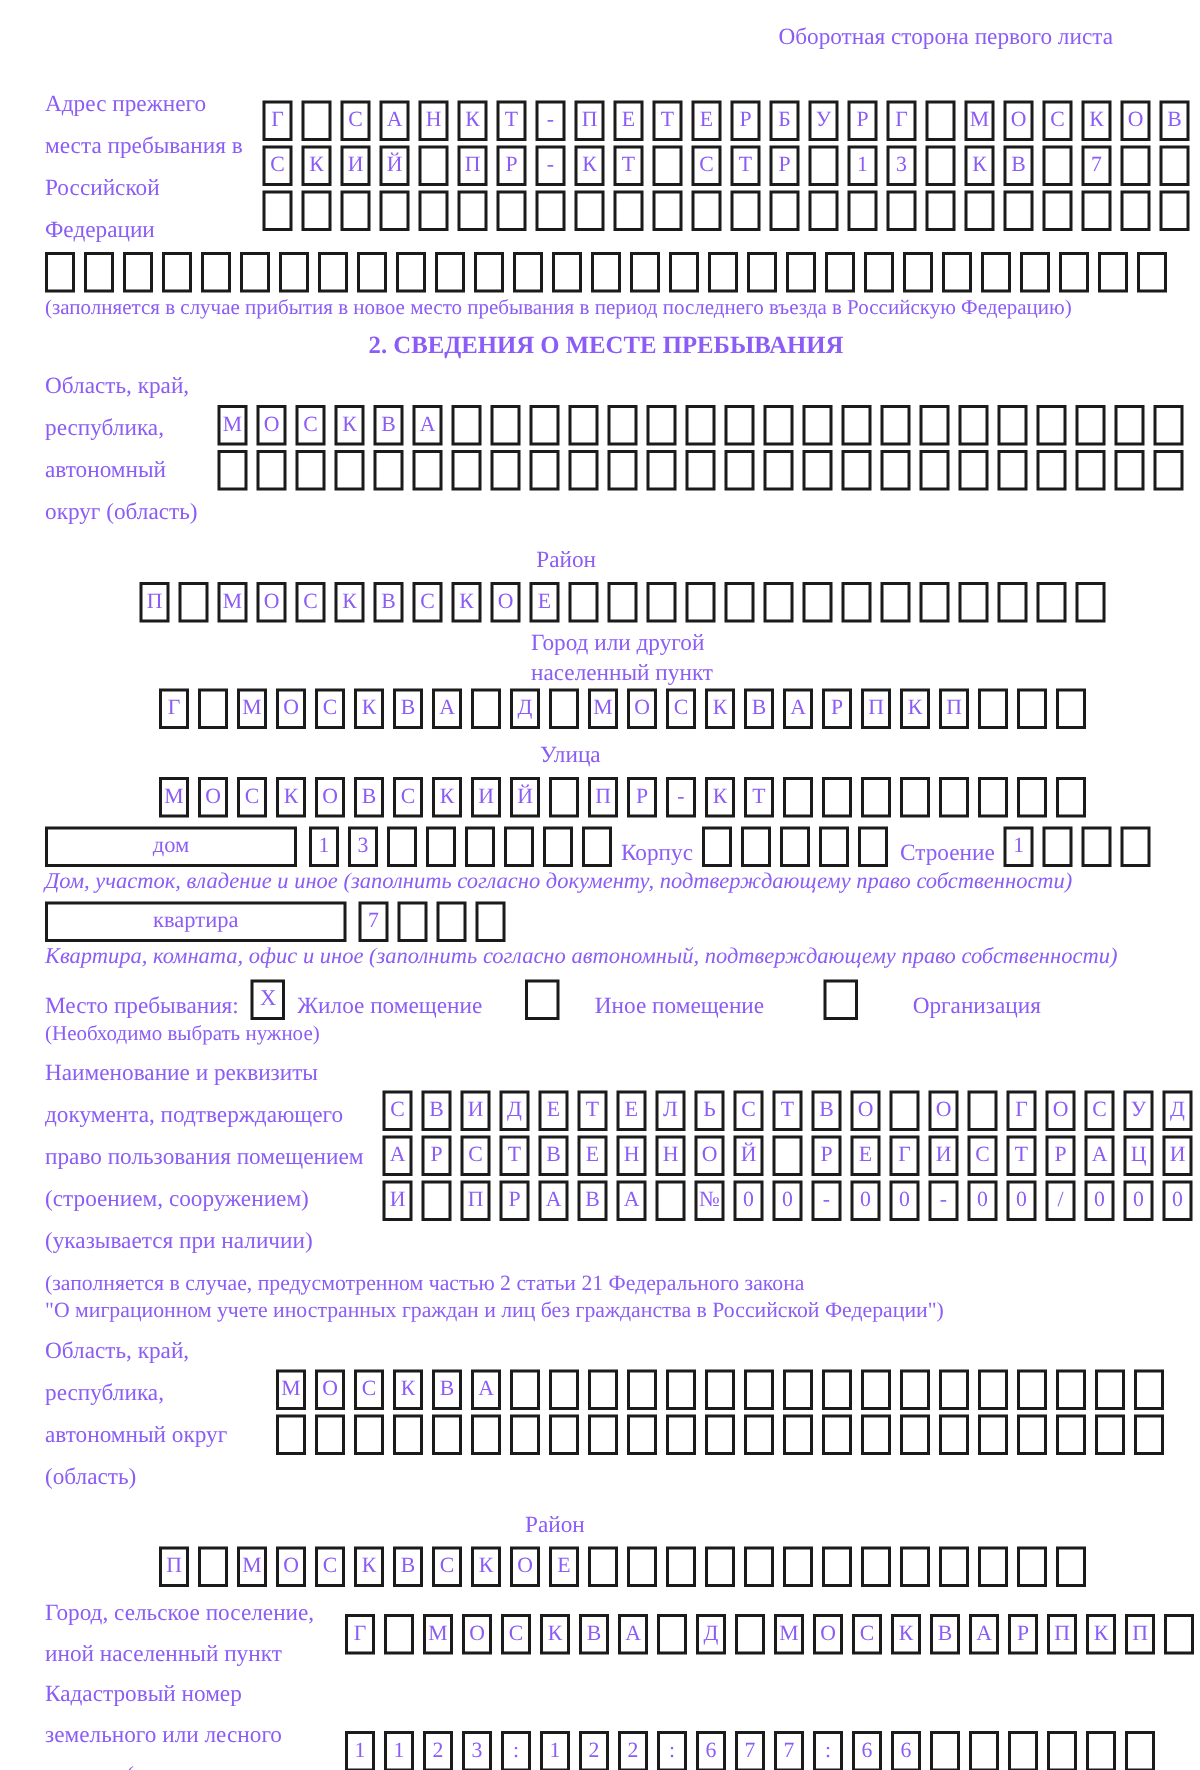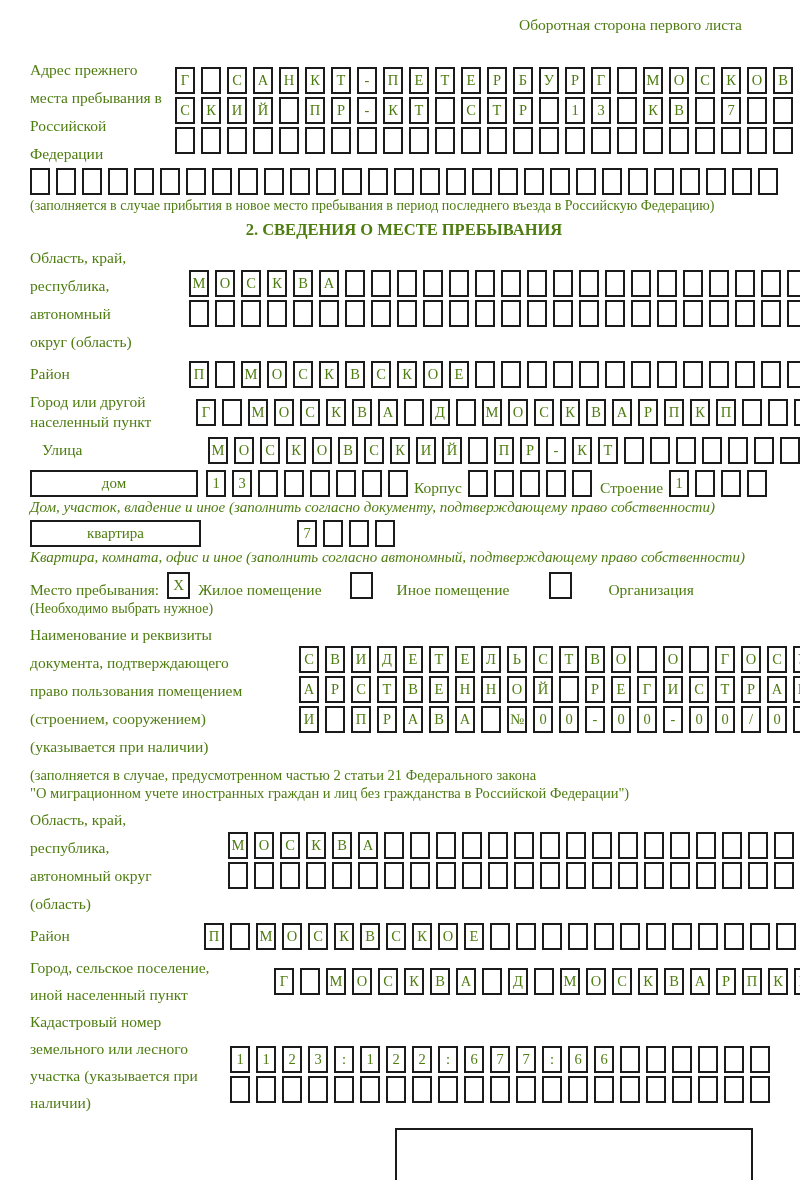--- a/index.html
+++ b/index.html
@@ -1,24 +1,24 @@
 <!DOCTYPE html>
 <html><head>
 <meta charset="utf-8">
 <style>
   html,body{margin:0;padding:0;background:#fff;}
   .page{
     width:800px;height:1180px;box-sizing:border-box;
-    background:#fff;color:#4d7c0f;
+    background:#fff;color:#8b5cf6;
     font-family:"Liberation Serif","DejaVu Serif",serif;
     padding:16px 0 0 30px;position:relative;overflow:hidden;
   }
   .back-note{font-size:15.5px;text-align:right;padding-right:58px;margin-bottom:22px;}
   .frow{display:flex;align-items:center;}
-  .frow.vcenter{align-items:center;}
+  .frow.vcenter{align-items:center;flex-direction:column;}
   .flabel{font-size:15.5px;line-height:28px;flex:none;}
   .rows{flex:none;}
   .cellrow{display:flex;gap:6px;margin-bottom:3px;}
   .cell{
     flex:none;width:20px;height:27px;border:2px solid #1b1b1b;box-sizing:border-box;
     display:flex;align-items:center;justify-content:center;
     font-size:14.5px;line-height:1;background:#fff;
   }
   .caption{font-size:14px;text-align:left;width:748px;margin-top:2px;}
   .caption-left{font-size:15px;text-align:left;margin-top:2px;font-style:italic;}
@@ -27,21 +27,21 @@
   .label-box{
     border:2px solid #1b1b1b;height:27px;box-sizing:border-box;flex:none;
     display:flex;align-items:center;justify-content:center;font-size:15px;
   }
   .inline-lbl{font-size:15.5px;flex:none;}
   .chk{
     flex:none;width:23px;height:27px;border:2px solid #1b1b1b;box-sizing:border-box;
     display:flex;align-items:center;justify-content:center;font-size:15px;
   }
   .stamp-box{width:358px;height:175px;border:2px solid #1b1b1b;box-sizing:border-box;margin-left:365px;margin-top:12px;}
-  .mt4{margin-top:4px;gap:44px;} .mt6{margin-top:6px;} .mt8{margin-top:8px;}
+  .mt4{margin-top:4px;} .mt6{margin-top:6px;} .mt8{margin-top:8px;}
   .gap6{width:6px;flex:none;} .gap8{width:8px;flex:none;}
 </style>
 </head>
 <body>
 
 <div class="page">
 
   <div class="back-note">Оборотная сторона первого листа</div>
 
   <div class="frow">
@@ -342,21 +342,21 @@
     <div class="cellrow" style="margin-bottom:0;">
         <div class="cell">1</div>
         <div class="cell"></div>
         <div class="cell"></div>
         <div class="cell"></div>
       </div>
   </div>
   <div class="caption-left">Дом, участок, владение и иное (заполнить согласно документу, подтверждающему право собственности)</div>
 
   <div class="inline-row mt4">
-    <div class="label-box" style="width:171px;">квартира</div>
+    <div class="label-box" style="width:201px;">квартира</div>
     <div class="gap8"></div>
     <div class="cellrow" style="margin-bottom:0;">
         <div class="cell">7</div>
         <div class="cell"></div>
         <div class="cell"></div>
         <div class="cell"></div>
       </div>
   </div>
   <div class="caption-left">Квартира, комната, офис и иное (заполнить согласно автономный, подтверждающему право собственности)</div>
 

